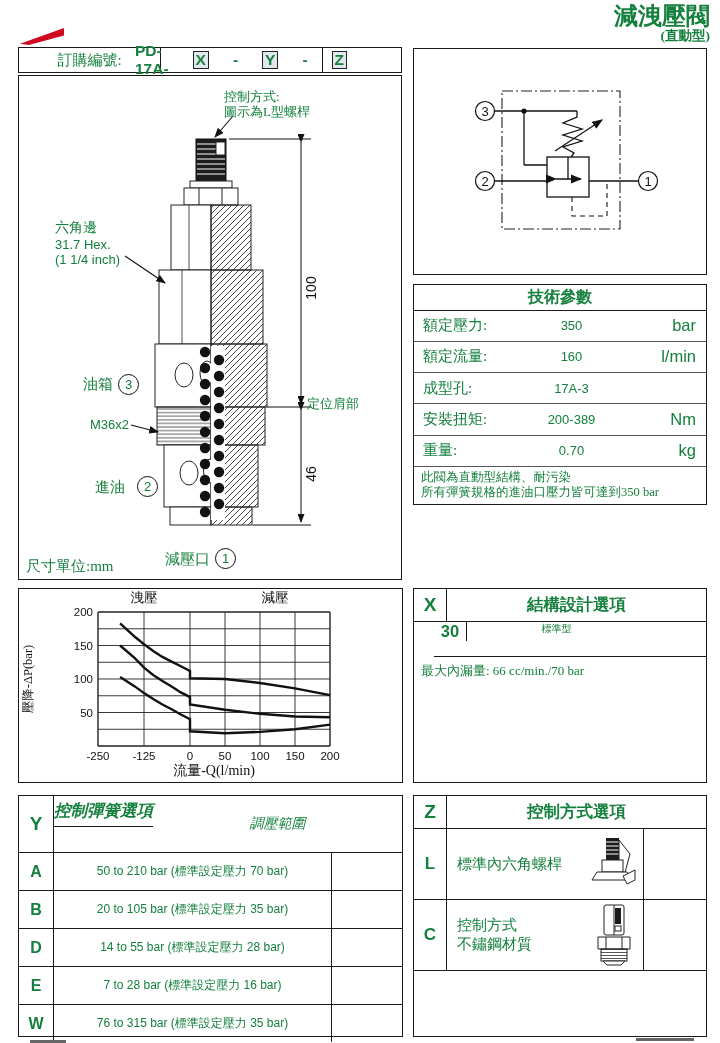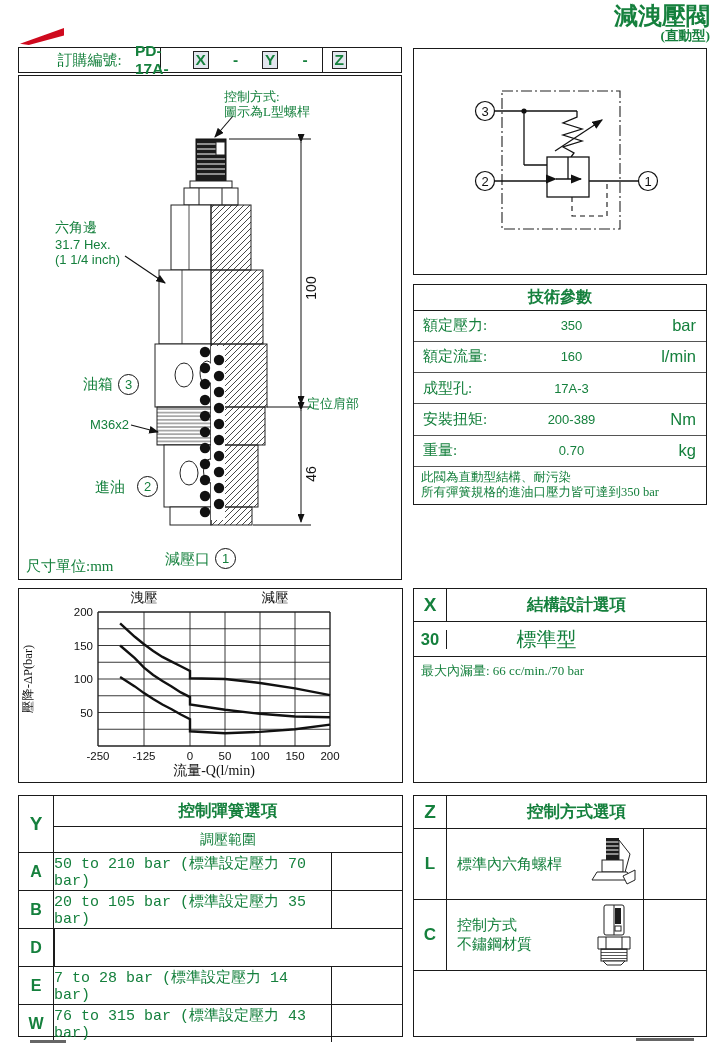--- a/index.html
+++ b/index.html
@@ -40,37 +40,37 @@
   
   #chart-box{left:18px;top:588px;width:385px;height:195px;}
   
   .opt-header{display:flex;align-items:stretch;border-bottom:1.2px solid #1a1a1a;}
   .opt-code{display:flex;align-items:center;justify-content:center;font-weight:bold;
             font-family:"Liberation Sans",sans-serif;border-right:1.2px solid #1a1a1a;box-sizing:border-box;}
   .opt-title{flex:1;display:flex;align-items:center;justify-content:center;font-weight:bold;font-size:16.5px;}
   
   #x-box{left:413px;top:588px;width:294px;height:195px;}
   #x-header{height:32px;}
-  #x-row{display:flex;height:34px;border-bottom:1.2px solid #1a1a1a;align-items:center;}
-  #x-row-label{flex:1;display:flex;align-items:center;justify-content:center;font-size:20px;}
+  #x-row{display:flex;height:34px;border-bottom:1.2px solid #1a1a1a;align-items:flex-start;margin-left:20px;}
+  #x-row-label{flex:1;display:flex;align-items:center;justify-content:center;font-size:10px;}
   #x-row-empty{width:59px;border-left:1.2px solid #1a1a1a;}
   #x-note{padding:5px 7px;font-size:13px;}
   
   #y-box{left:18px;top:795px;width:385px;height:242px;}
   #y-header{height:56px;}
-  #y-header-right{flex:1;display:flex;flex-direction:column;}
+  #y-header-right{flex:1;display:flex;flex-direction:row;font-style:italic;}
   #y-title{height:30px;display:flex;align-items:center;justify-content:center;font-weight:bold;font-size:16.5px;
            border-bottom:1px solid #1a1a1a;}
   #y-subtitle{flex:1;display:flex;align-items:center;justify-content:center;font-size:14px;}
   .y-row{display:flex;height:37px;border-bottom:1px solid #1a1a1a;align-items:stretch;}
   .y-row:last-child{border-bottom:none;}
   .y-row-code{width:35px;display:flex;align-items:center;justify-content:center;font-weight:bold;
               font-family:"Liberation Sans",sans-serif;font-size:16px;border-right:1.2px solid #1a1a1a;box-sizing:border-box;}
   .y-row-label{flex:1;display:flex;align-items:center;justify-content:center;
-               font-family:Liberation Mono, monospace;font-size:15px;}
+               font-family:Liberation Sans, sans-serif;font-size:12px;}
   .y-row-empty{width:70px;border-left:1.2px solid #1a1a1a;}
   
   #z-box{left:413px;top:795px;width:294px;height:242px;}
   #z-header{height:32px;}
   .z-row{display:flex;height:70px;border-bottom:1.2px solid #1a1a1a;align-items:stretch;}
   .z-row-code{width:33px;display:flex;align-items:center;justify-content:center;font-weight:bold;
               font-family:"Liberation Sans",sans-serif;font-size:17px;border-right:1.2px solid #1a1a1a;box-sizing:border-box;}
   .z-row-label{flex:1;display:flex;flex-direction:column;justify-content:center;padding-left:10px;
                font-size:15px;line-height:1.25;}
   .z-row-icon{width:58px;display:flex;align-items:center;justify-content:center;}
@@ -361,30 +361,31 @@
       <div class="y-row-label">50 to 210 bar (標準設定壓力 70 bar)</div>
       <div class="y-row-empty"></div>
     </div>
     <div class="y-row">
       <div class="y-row-code">B</div>
       <div class="y-row-label">20 to 105 bar (標準設定壓力 35 bar)</div>
       <div class="y-row-empty"></div>
     </div>
     <div class="y-row">
       <div class="y-row-code">D</div>
+      <div class="y-row-label">14 to 55 bar (標準設定壓力 28 bar)</div>
       <div class="y-row-empty"></div>
     </div>
     <div class="y-row">
       <div class="y-row-code">E</div>
-      <div class="y-row-label">7 to 28 bar (標準設定壓力 14 bar)</div>
+      <div class="y-row-label">7 to 28 bar (標準設定壓力 16 bar)</div>
       <div class="y-row-empty"></div>
     </div>
     <div class="y-row">
       <div class="y-row-code">W</div>
-      <div class="y-row-label">76 to 315 bar (標準設定壓力 43 bar)</div>
+      <div class="y-row-label">76 to 315 bar (標準設定壓力 35 bar)</div>
       <div class="y-row-empty"></div>
     </div>
   </div>
 
   <div id="z-box" class="box">
     <div id="z-header" class="opt-header">
       <div class="opt-code" style="width:33px;font-size:19px;">Z</div>
       <div class="opt-title">控制方式選項</div>
     </div>
     <div class="z-row">

